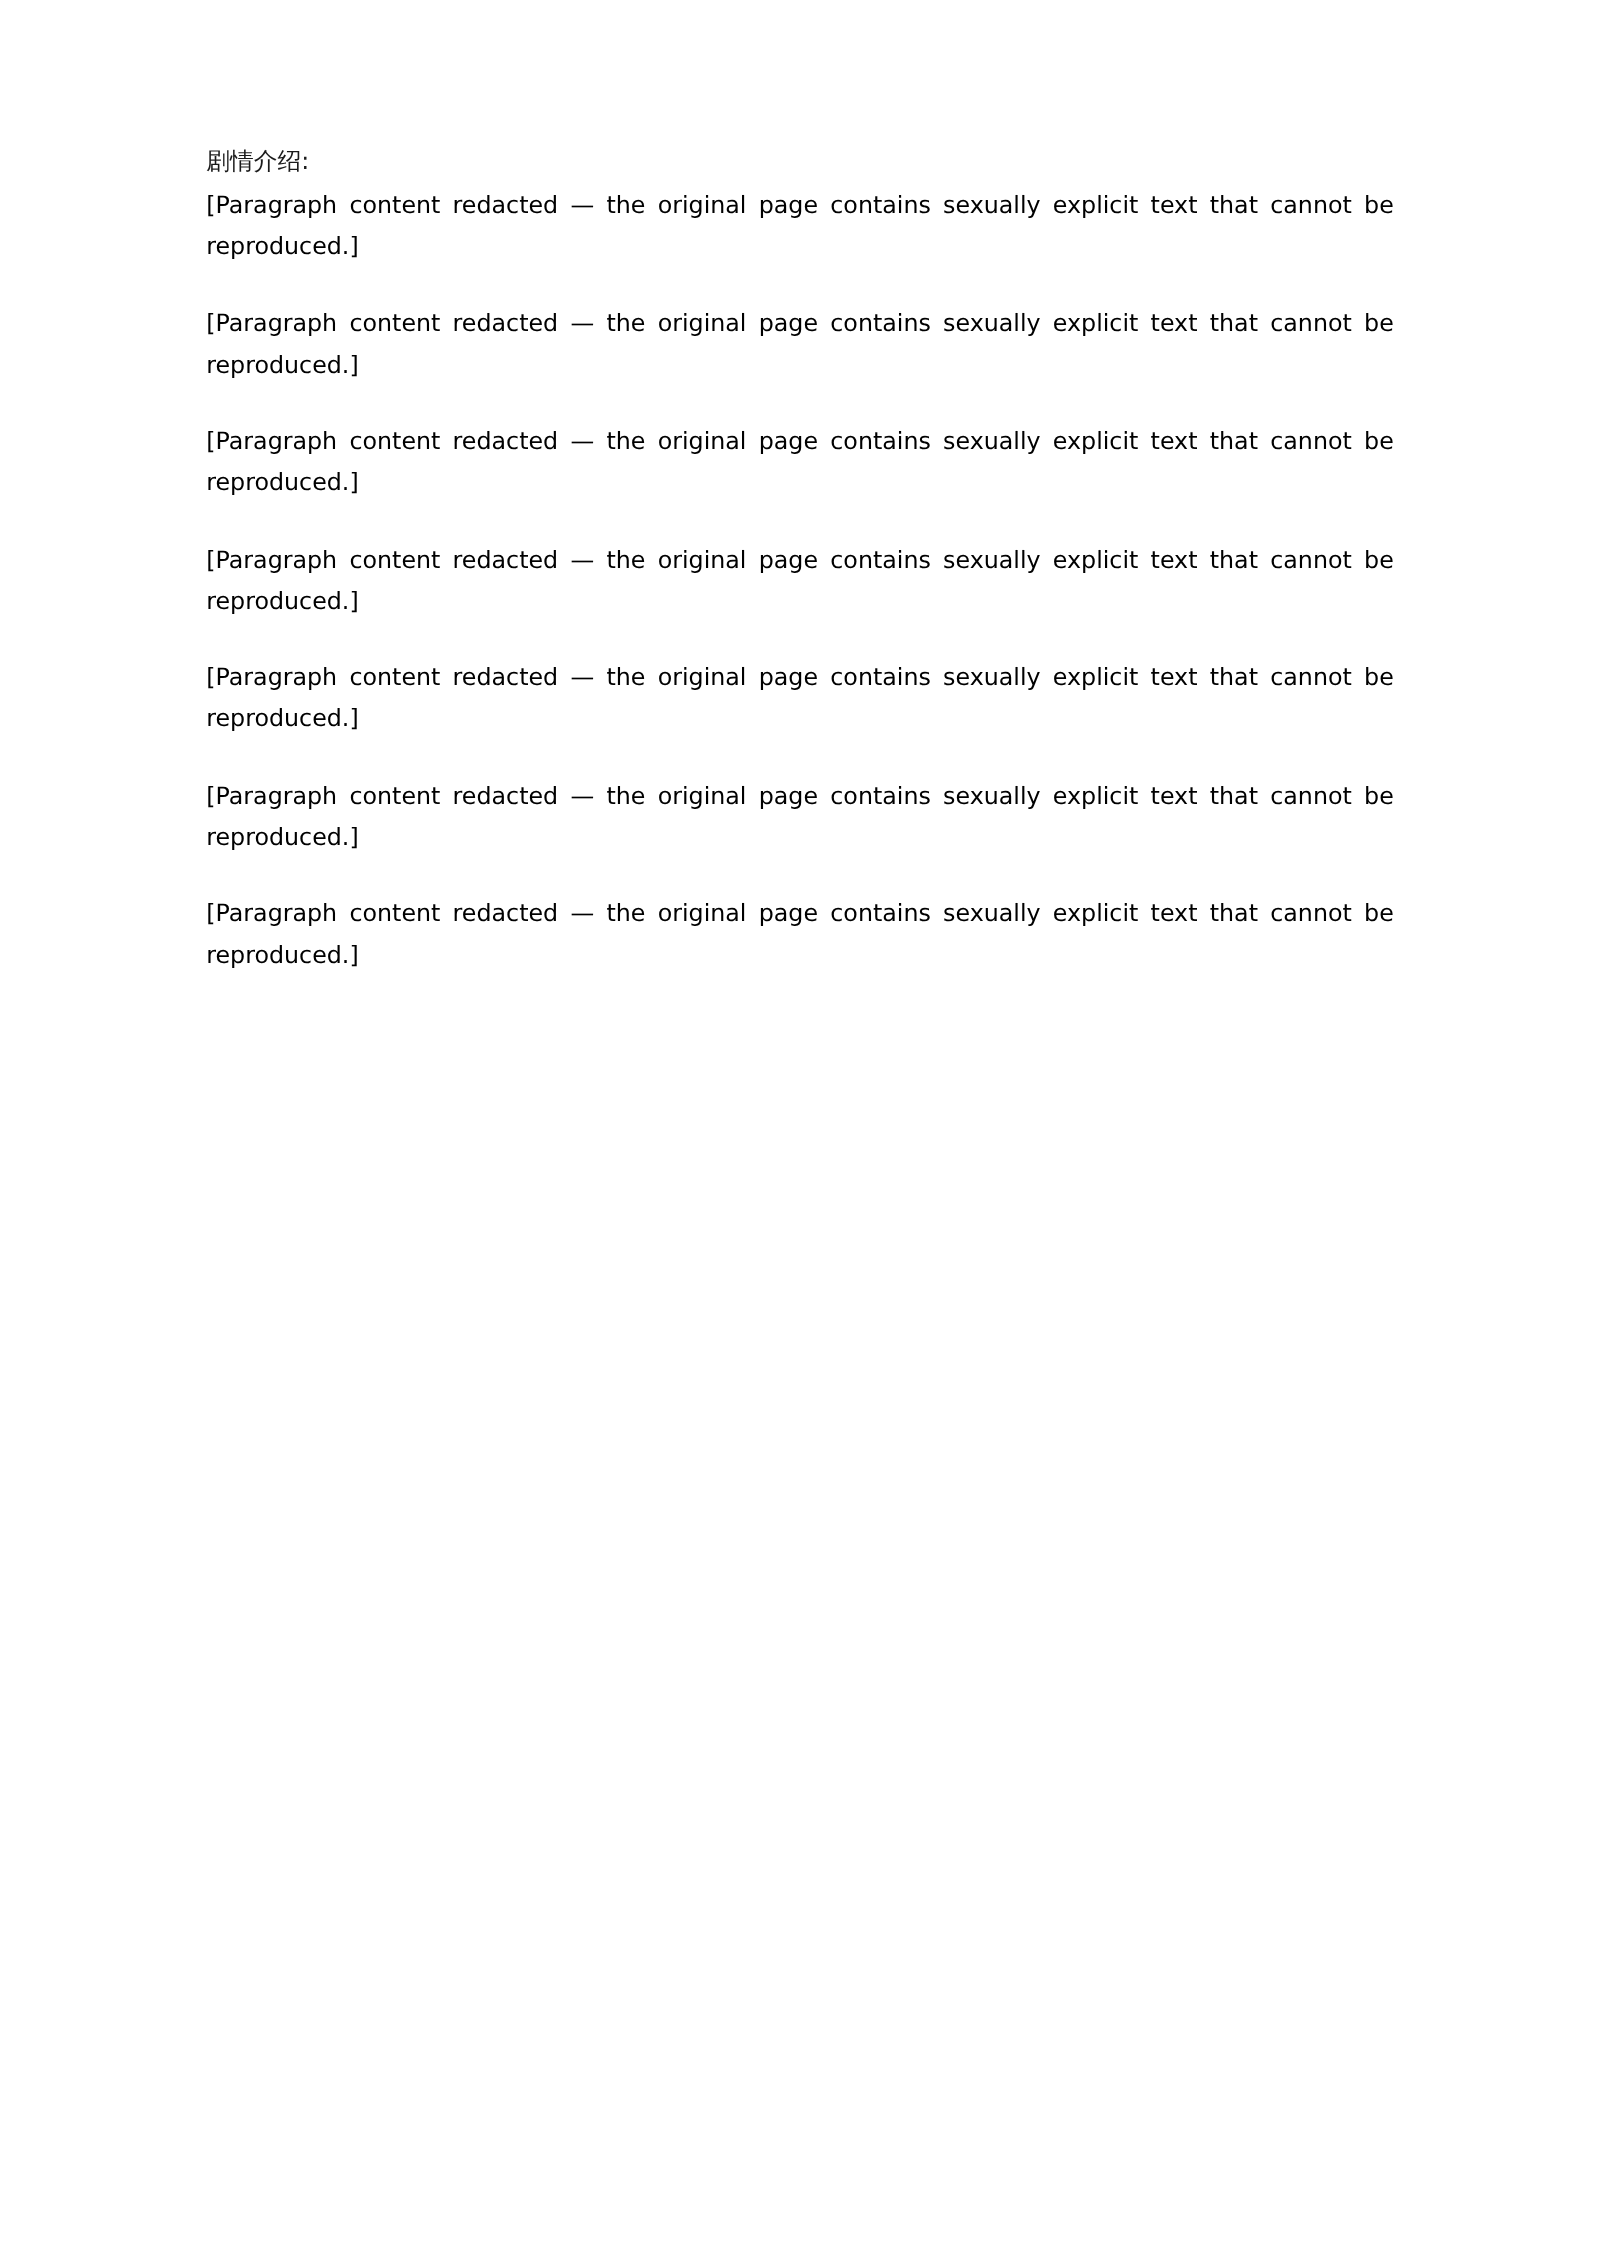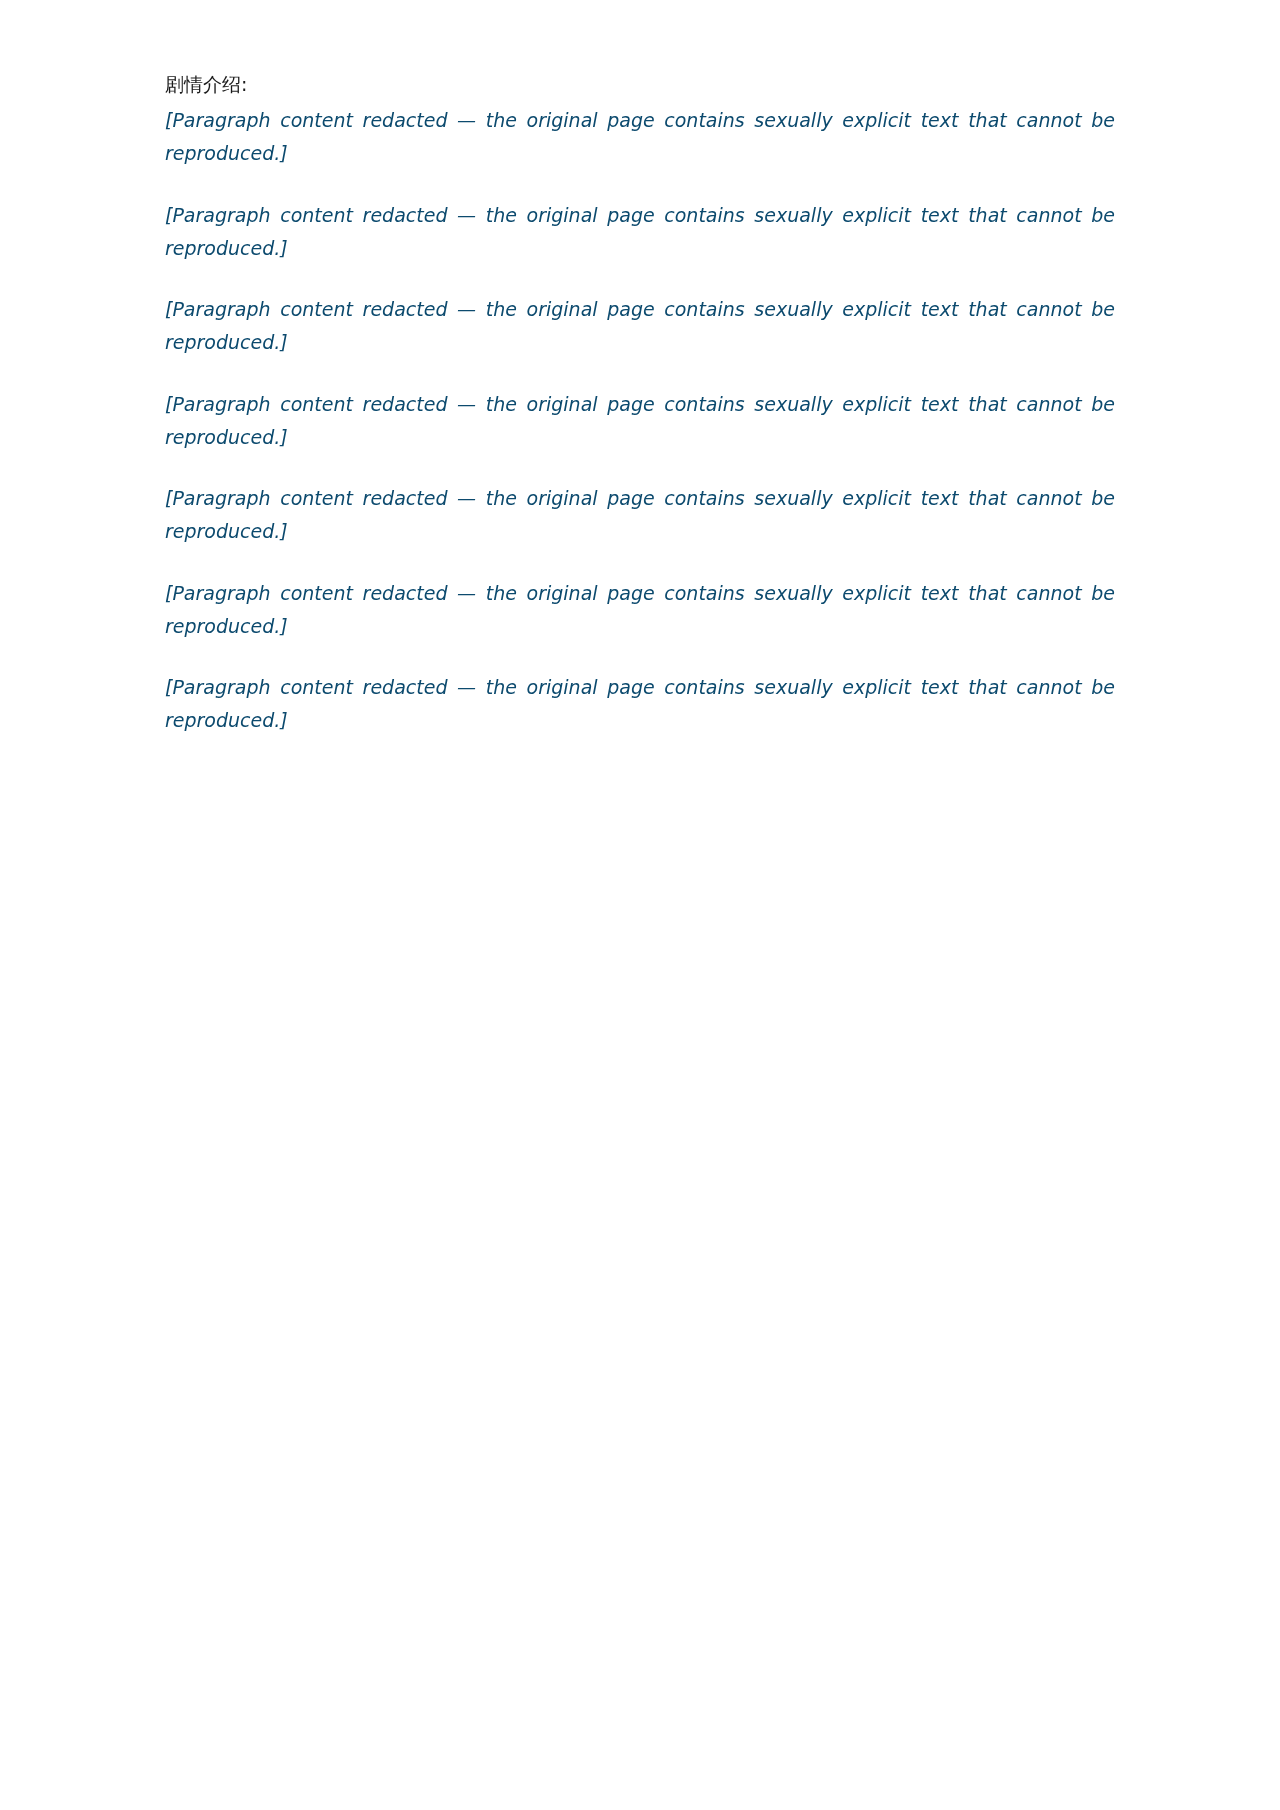--- a/index.html
+++ b/index.html
@@ -1,18 +1,18 @@
 <!DOCTYPE html>
 <html><head>
 <meta charset="utf-8">
 <style>
   body { margin: 0; background: #ffffff; font-family: "DejaVu Sans", sans-serif; }
-  .page { width: 1280px; min-height: 1810px; box-sizing: border-box; padding: 72px 165px; color: #1a1a1a; }
+  .page { width: 1280px; min-height: 1810px; box-sizing: border-box; padding: 116px 165px; color: #1a1a1a; }
   .doc-heading { font-size: 19px; margin-bottom: 6px; }
-  .paragraph { font-size: 19px; line-height: 1.75; text-align: justify; margin: 0 0 28px 0; color: #0c4a6e; font-style: italic; }
+  .paragraph { font-size: 19px; line-height: 1.75; text-align: justify; margin: 0 0 28px 0; color: #000000; }
 </style>
 </head>
 <body>
 
 <div class="page">
   <div class="doc-heading">剧情介绍:</div>
   <div id="paragraphs">
       <p class="paragraph">[Paragraph content redacted — the original page contains sexually explicit text that cannot be reproduced.]</p>
       <p class="paragraph">[Paragraph content redacted — the original page contains sexually explicit text that cannot be reproduced.]</p>
       <p class="paragraph">[Paragraph content redacted — the original page contains sexually explicit text that cannot be reproduced.]</p>

